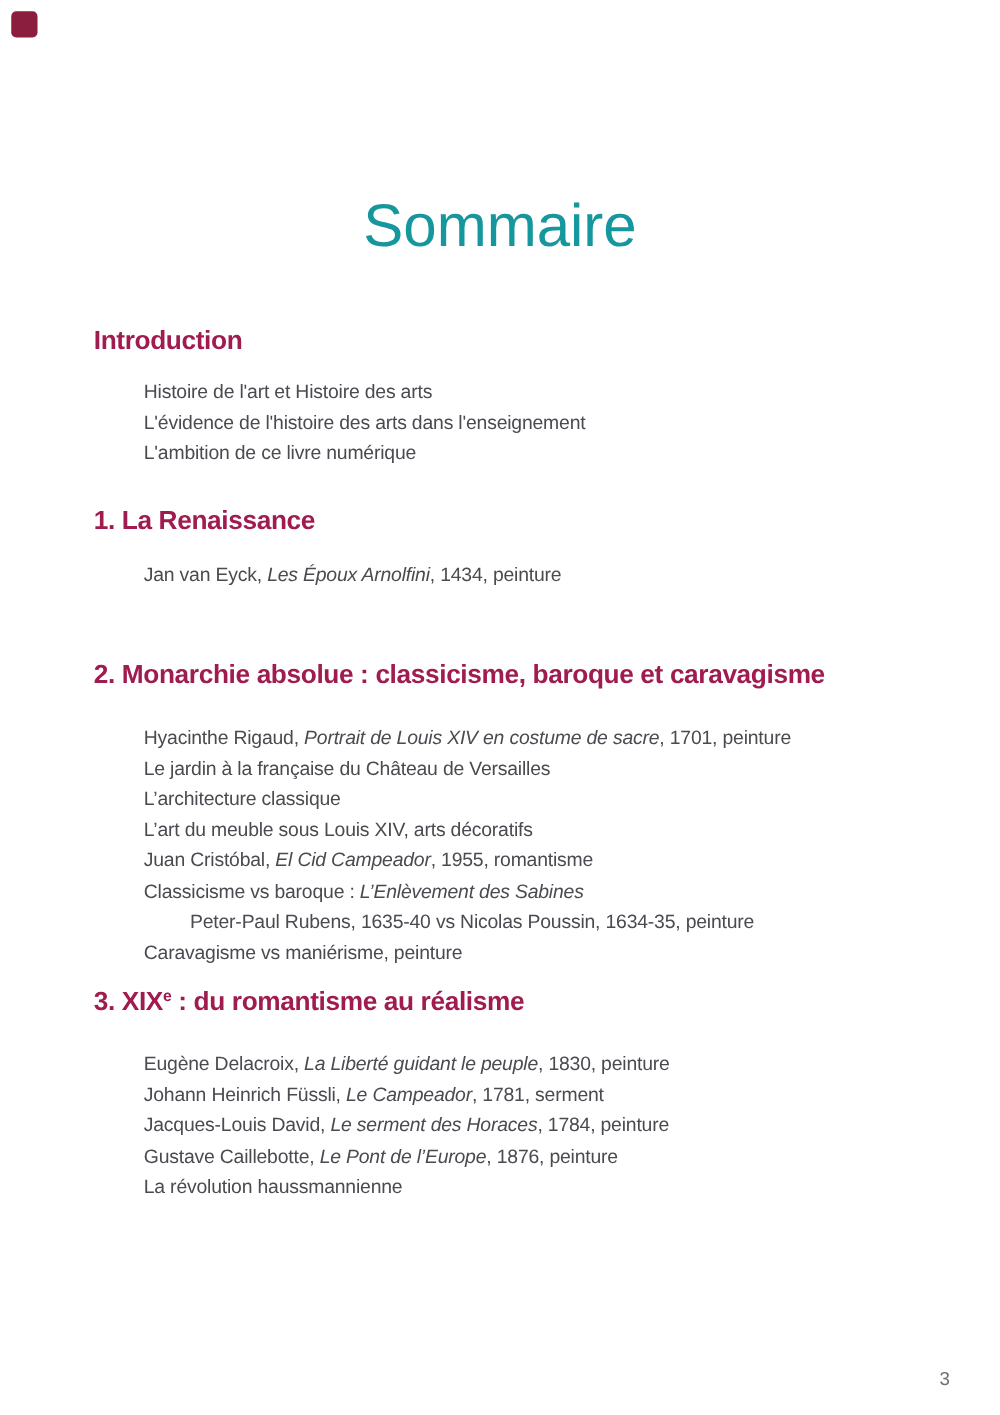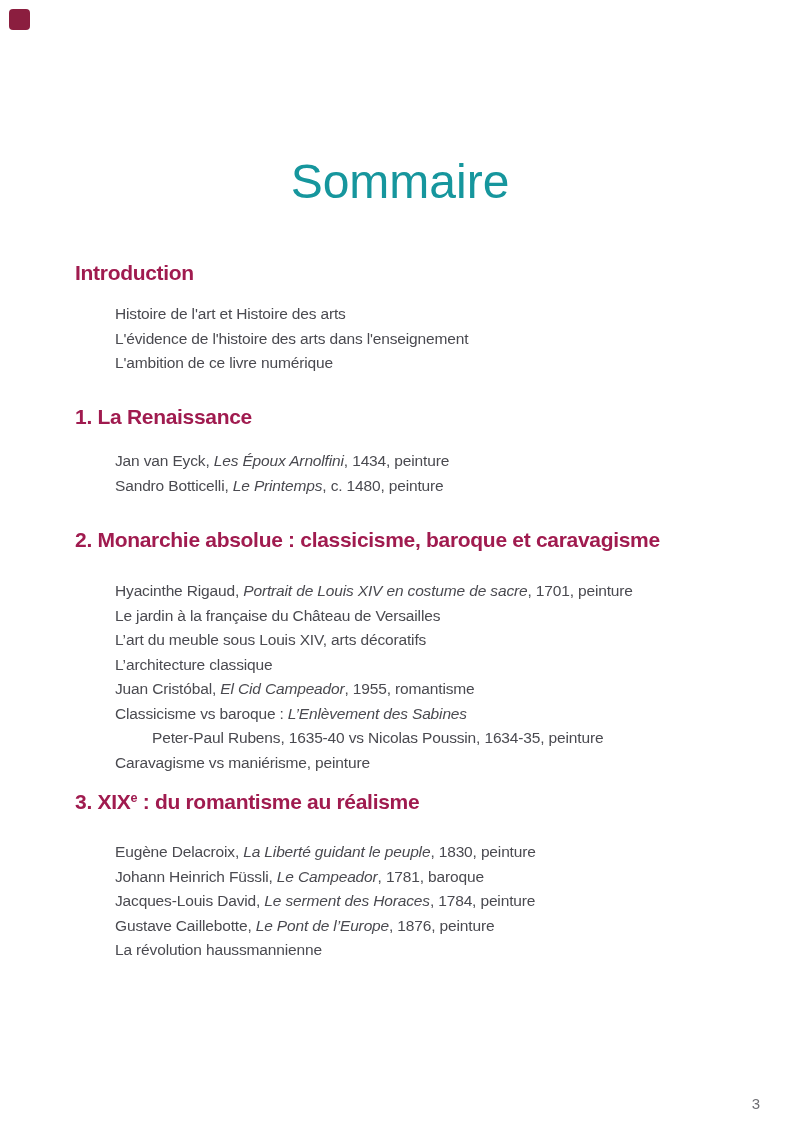--- a/index.html
+++ b/index.html
@@ -63,41 +63,40 @@
         <div class="toc-items">
           <div class="toc-item"><span>Histoire de l'art et Histoire des arts</span></div>
           <div class="toc-item"><span>L'évidence de l'histoire des arts dans l'enseignement</span></div>
           <div class="toc-item"><span>L'ambition de ce livre numérique</span></div>
         </div>
       </div>
       <div id="s1">
         <h2 class="toc-heading"><span>1. La Renaissance</span></h2>
         <div class="toc-items">
           <div class="toc-item"><span>Jan van Eyck, </span><em class="seg-italic">Les Époux Arnolfini</em><span>, 1434, peinture</span></div>
-          <div class="toc-item"><span>Sandro Botticelli, </span><em class="seg-italic">Le Printemps</em><span>, c. 1480, peinture</span></div>
         </div>
       </div>
       <div id="s2">
         <h2 class="toc-heading"><span>2. Monarchie absolue : classicisme, baroque et caravagisme</span></h2>
         <div class="toc-items">
           <div class="toc-item"><span>Hyacinthe Rigaud, </span><em class="seg-italic">Portrait de Louis XIV en costume de sacre</em><span>, 1701, peinture</span></div>
           <div class="toc-item"><span>Le jardin à la française du Château de Versailles</span></div>
+          <div class="toc-item"><span>L’architecture classique</span></div>
           <div class="toc-item"><span>L’art du meuble sous Louis XIV, arts décoratifs</span></div>
-          <div class="toc-item"><span>L’architecture classique</span></div>
           <div class="toc-item"><span>Juan Cristóbal, </span><em class="seg-italic">El Cid Campeador</em><span>, 1955, romantisme</span></div>
           <div class="toc-item"><span>Classicisme vs baroque : </span><em class="seg-italic">L’Enlèvement des Sabines</em></div>
           <div class="toc-item indent"><span>Peter-Paul Rubens, 1635-40 vs Nicolas Poussin, 1634-35, peinture</span></div>
           <div class="toc-item"><span>Caravagisme vs maniérisme, peinture</span></div>
         </div>
       </div>
       <div id="s3">
         <h2 class="toc-heading"><span>3. XIX</span><span class="sup">e</span><span> : du romantisme au réalisme</span></h2>
         <div class="toc-items">
           <div class="toc-item"><span>Eugène Delacroix, </span><em class="seg-italic">La Liberté guidant le peuple</em><span>, 1830, peinture</span></div>
-          <div class="toc-item"><span>Johann Heinrich Füssli, </span><em class="seg-italic">Le Campeador</em><span>, 1781, baroque</span></div>
+          <div class="toc-item"><span>Johann Heinrich Füssli, </span><em class="seg-italic">Le Campeador</em><span>, 1781, serment</span></div>
           <div class="toc-item"><span>Jacques-Louis David, </span><em class="seg-italic">Le serment des Horaces</em><span>, 1784, peinture</span></div>
           <div class="toc-item"><span>Gustave Caillebotte, </span><em class="seg-italic">Le Pont de l’Europe</em><span>, 1876, peinture</span></div>
           <div class="toc-item"><span>La révolution haussmannienne</span></div>
         </div>
       </div>
     </div>
   <div class="page-number">3</div>
 </div>
 
 </body></html>

